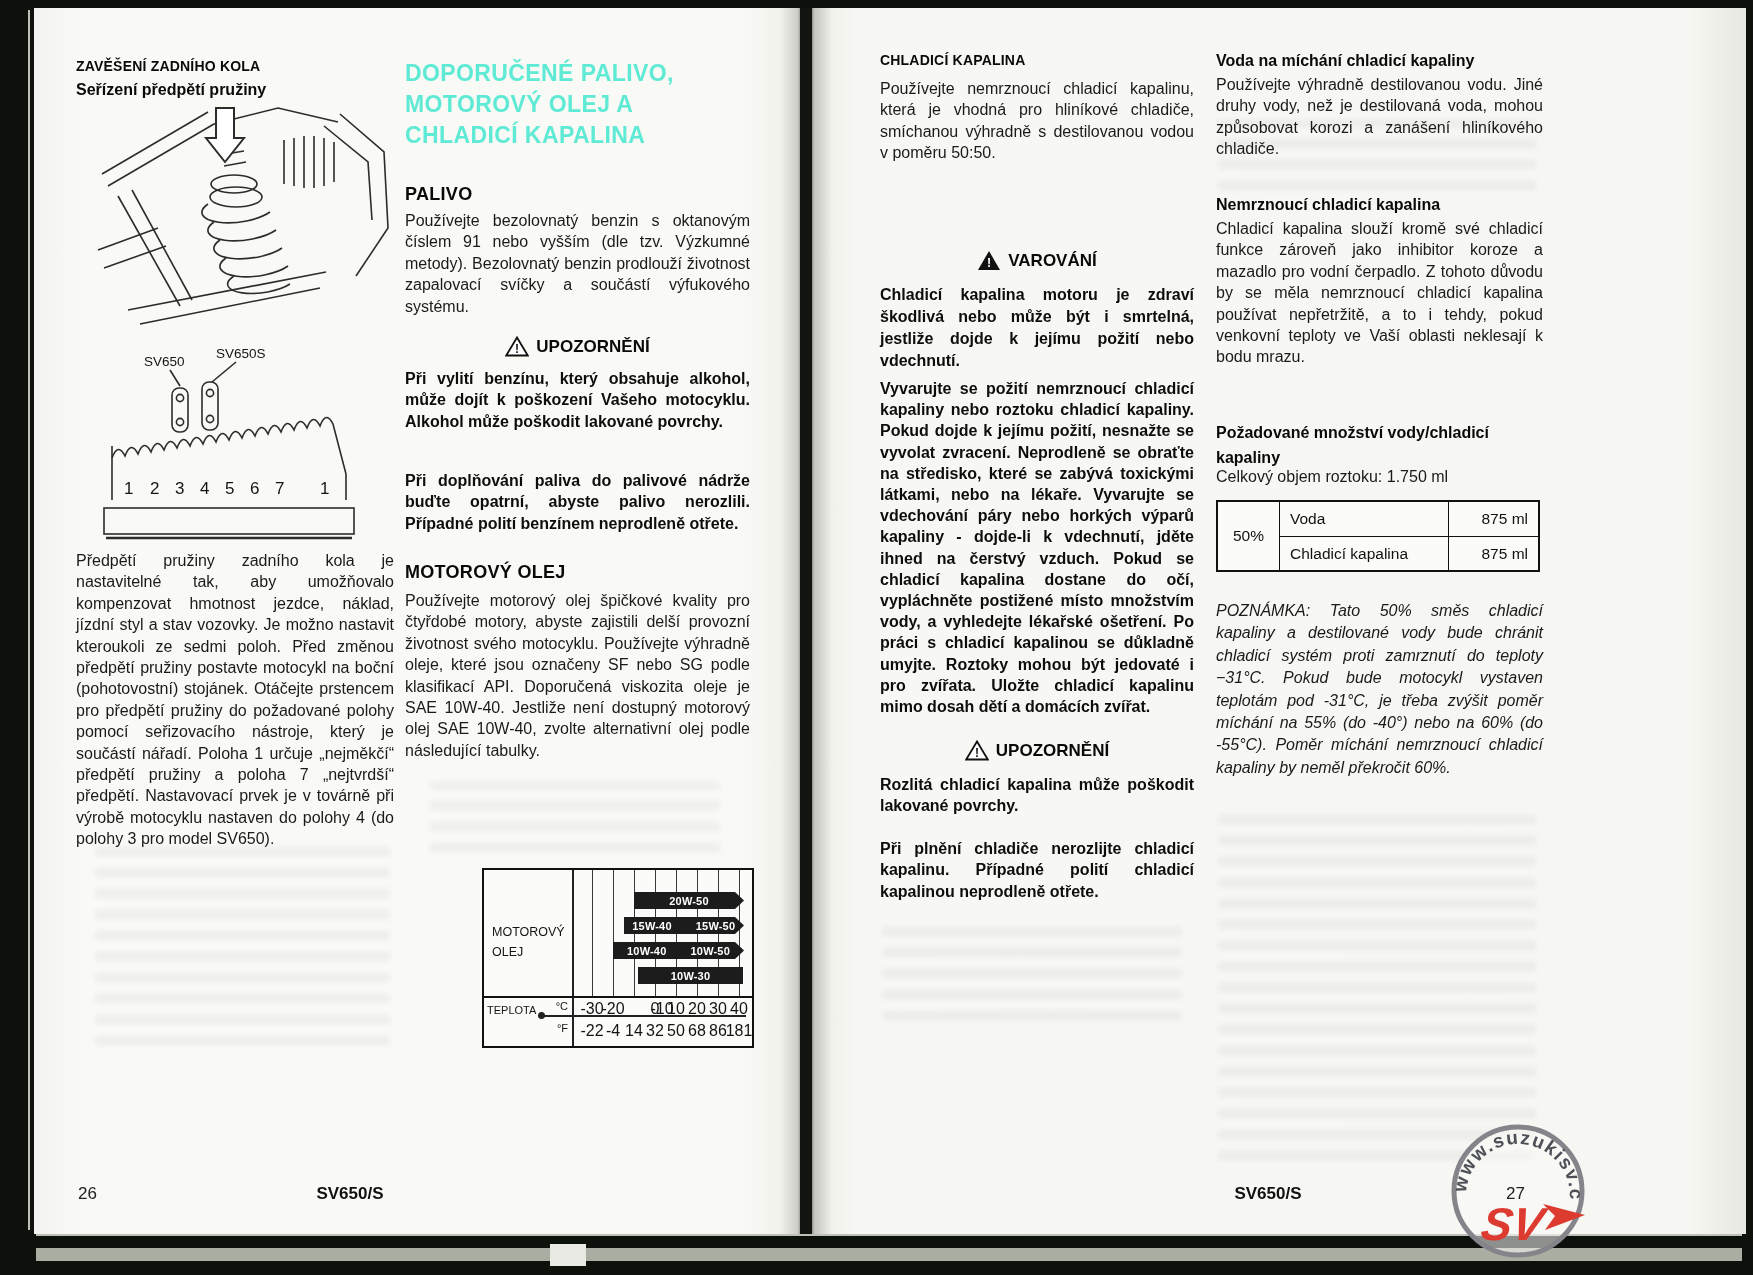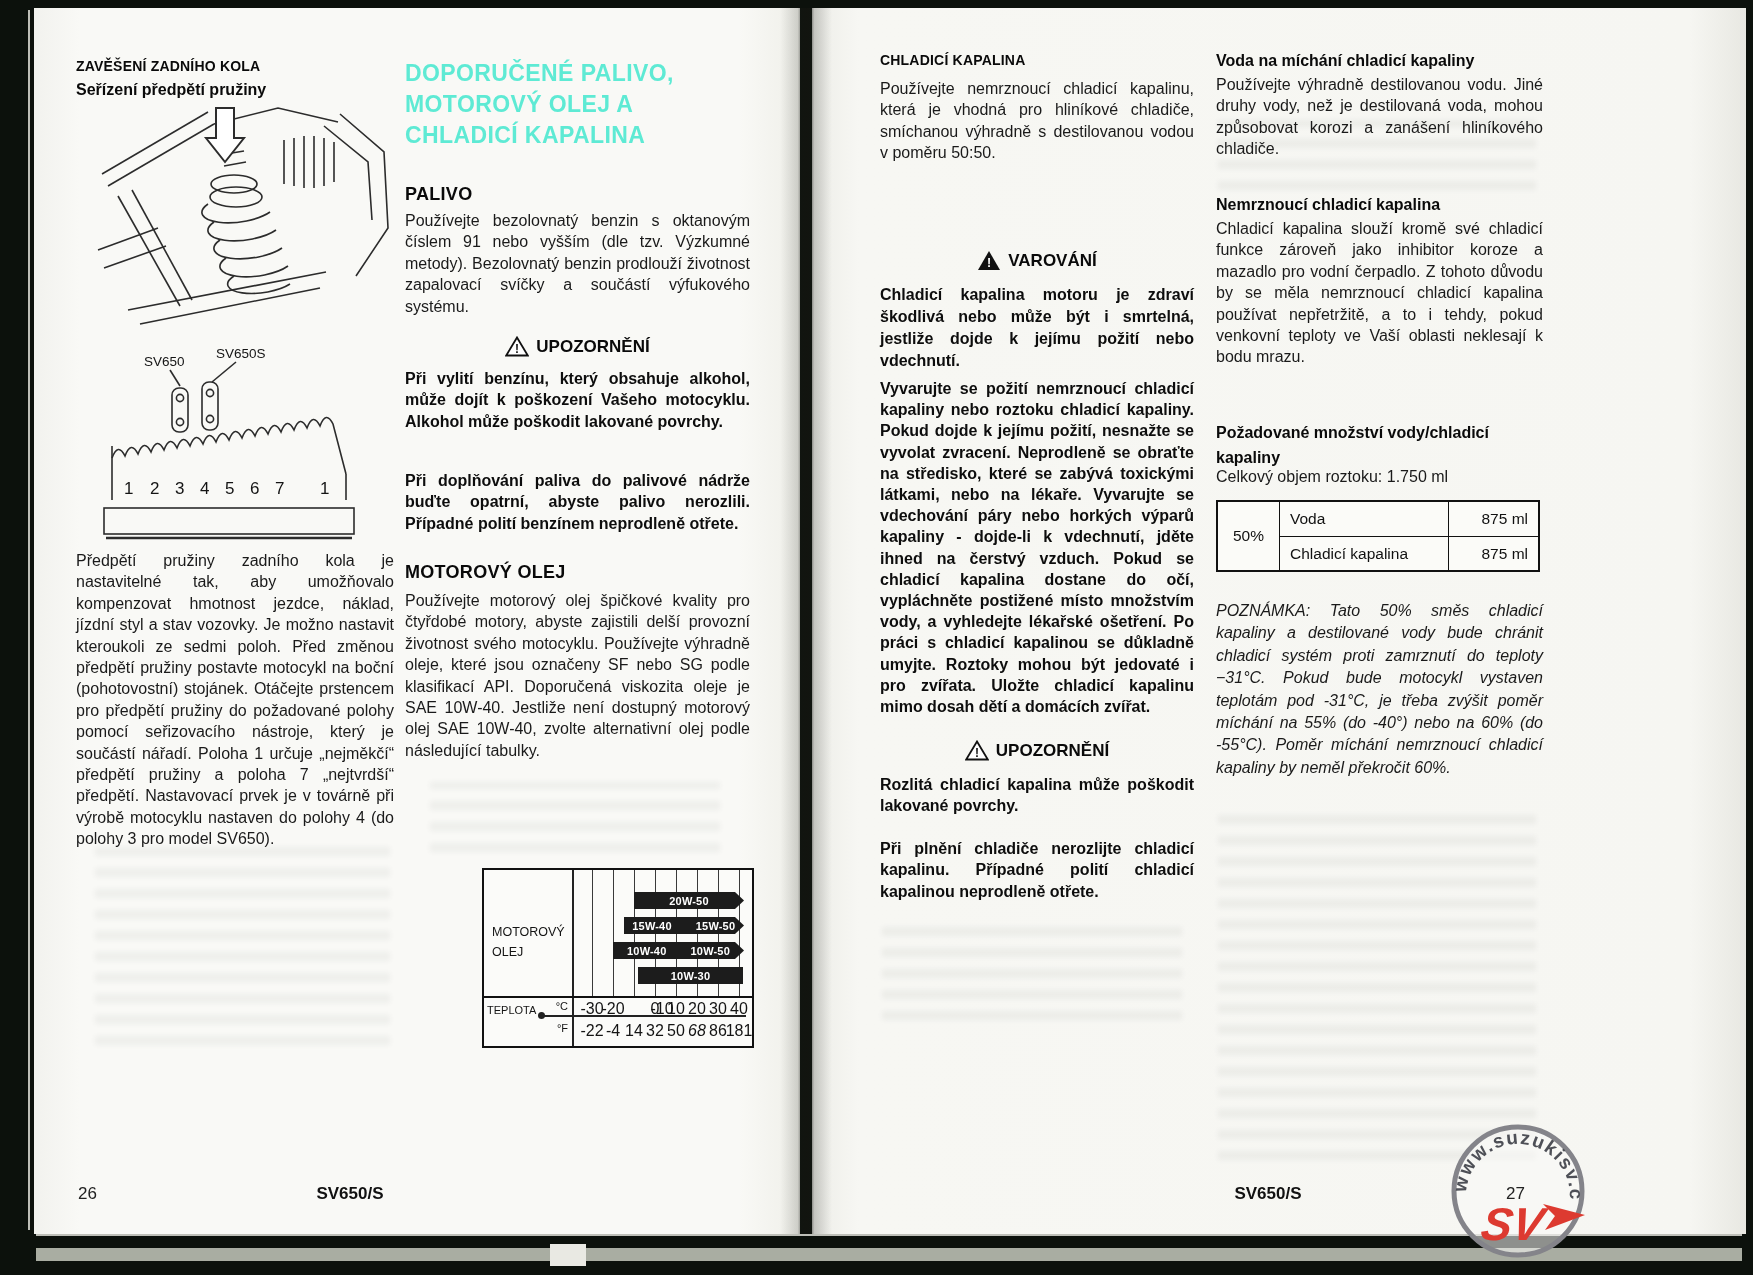--- a/index.html
+++ b/index.html
@@ -204,21 +204,21 @@
         <span class="oc-tick" style="left: 199px;">20</span>
         <span class="oc-tick" style="left: 220px;">30</span>
         <span class="oc-tick" style="left: 241px;">40</span>
       </div>
     <div id="oc-ticks-f">
         <span class="oc-tick" style="left: 94px;">-22</span>
         <span class="oc-tick" style="left: 115px;">-4</span>
         <span class="oc-tick" style="left: 136px;">14</span>
         <span class="oc-tick" style="left: 157px;">32</span>
         <span class="oc-tick" style="left: 178px;">50</span>
-        <span class="oc-tick" style="left: 199px; font-style: italic;">68</span>
+        <span class="oc-tick" style="left: 199px;">68</span>
         <span class="oc-tick" style="left: 220px;">86</span>
         <span class="oc-tick" style="left: 241px;">181</span>
       </div>
   </div>
 
   <div class="abs content footer-num" style="left:78px;top:1184px;">26</div>
   <div class="abs content footer-model" style="left:250px;top:1184px;width:200px;">SV650/S</div>
 
   <div class="abs content h-small" style="left:880px;top:52px;width:320px;">CHLADICÍ KAPALINA</div>
   <div class="abs content body-text" style="left:880px;top:78px;width:314px;">Používejte nemrznoucí chladicí kapalinu, která je vhodná pro hliníkové chladiče, smíchanou výhradně s destilovanou vodou v poměru 50:50.</div>

